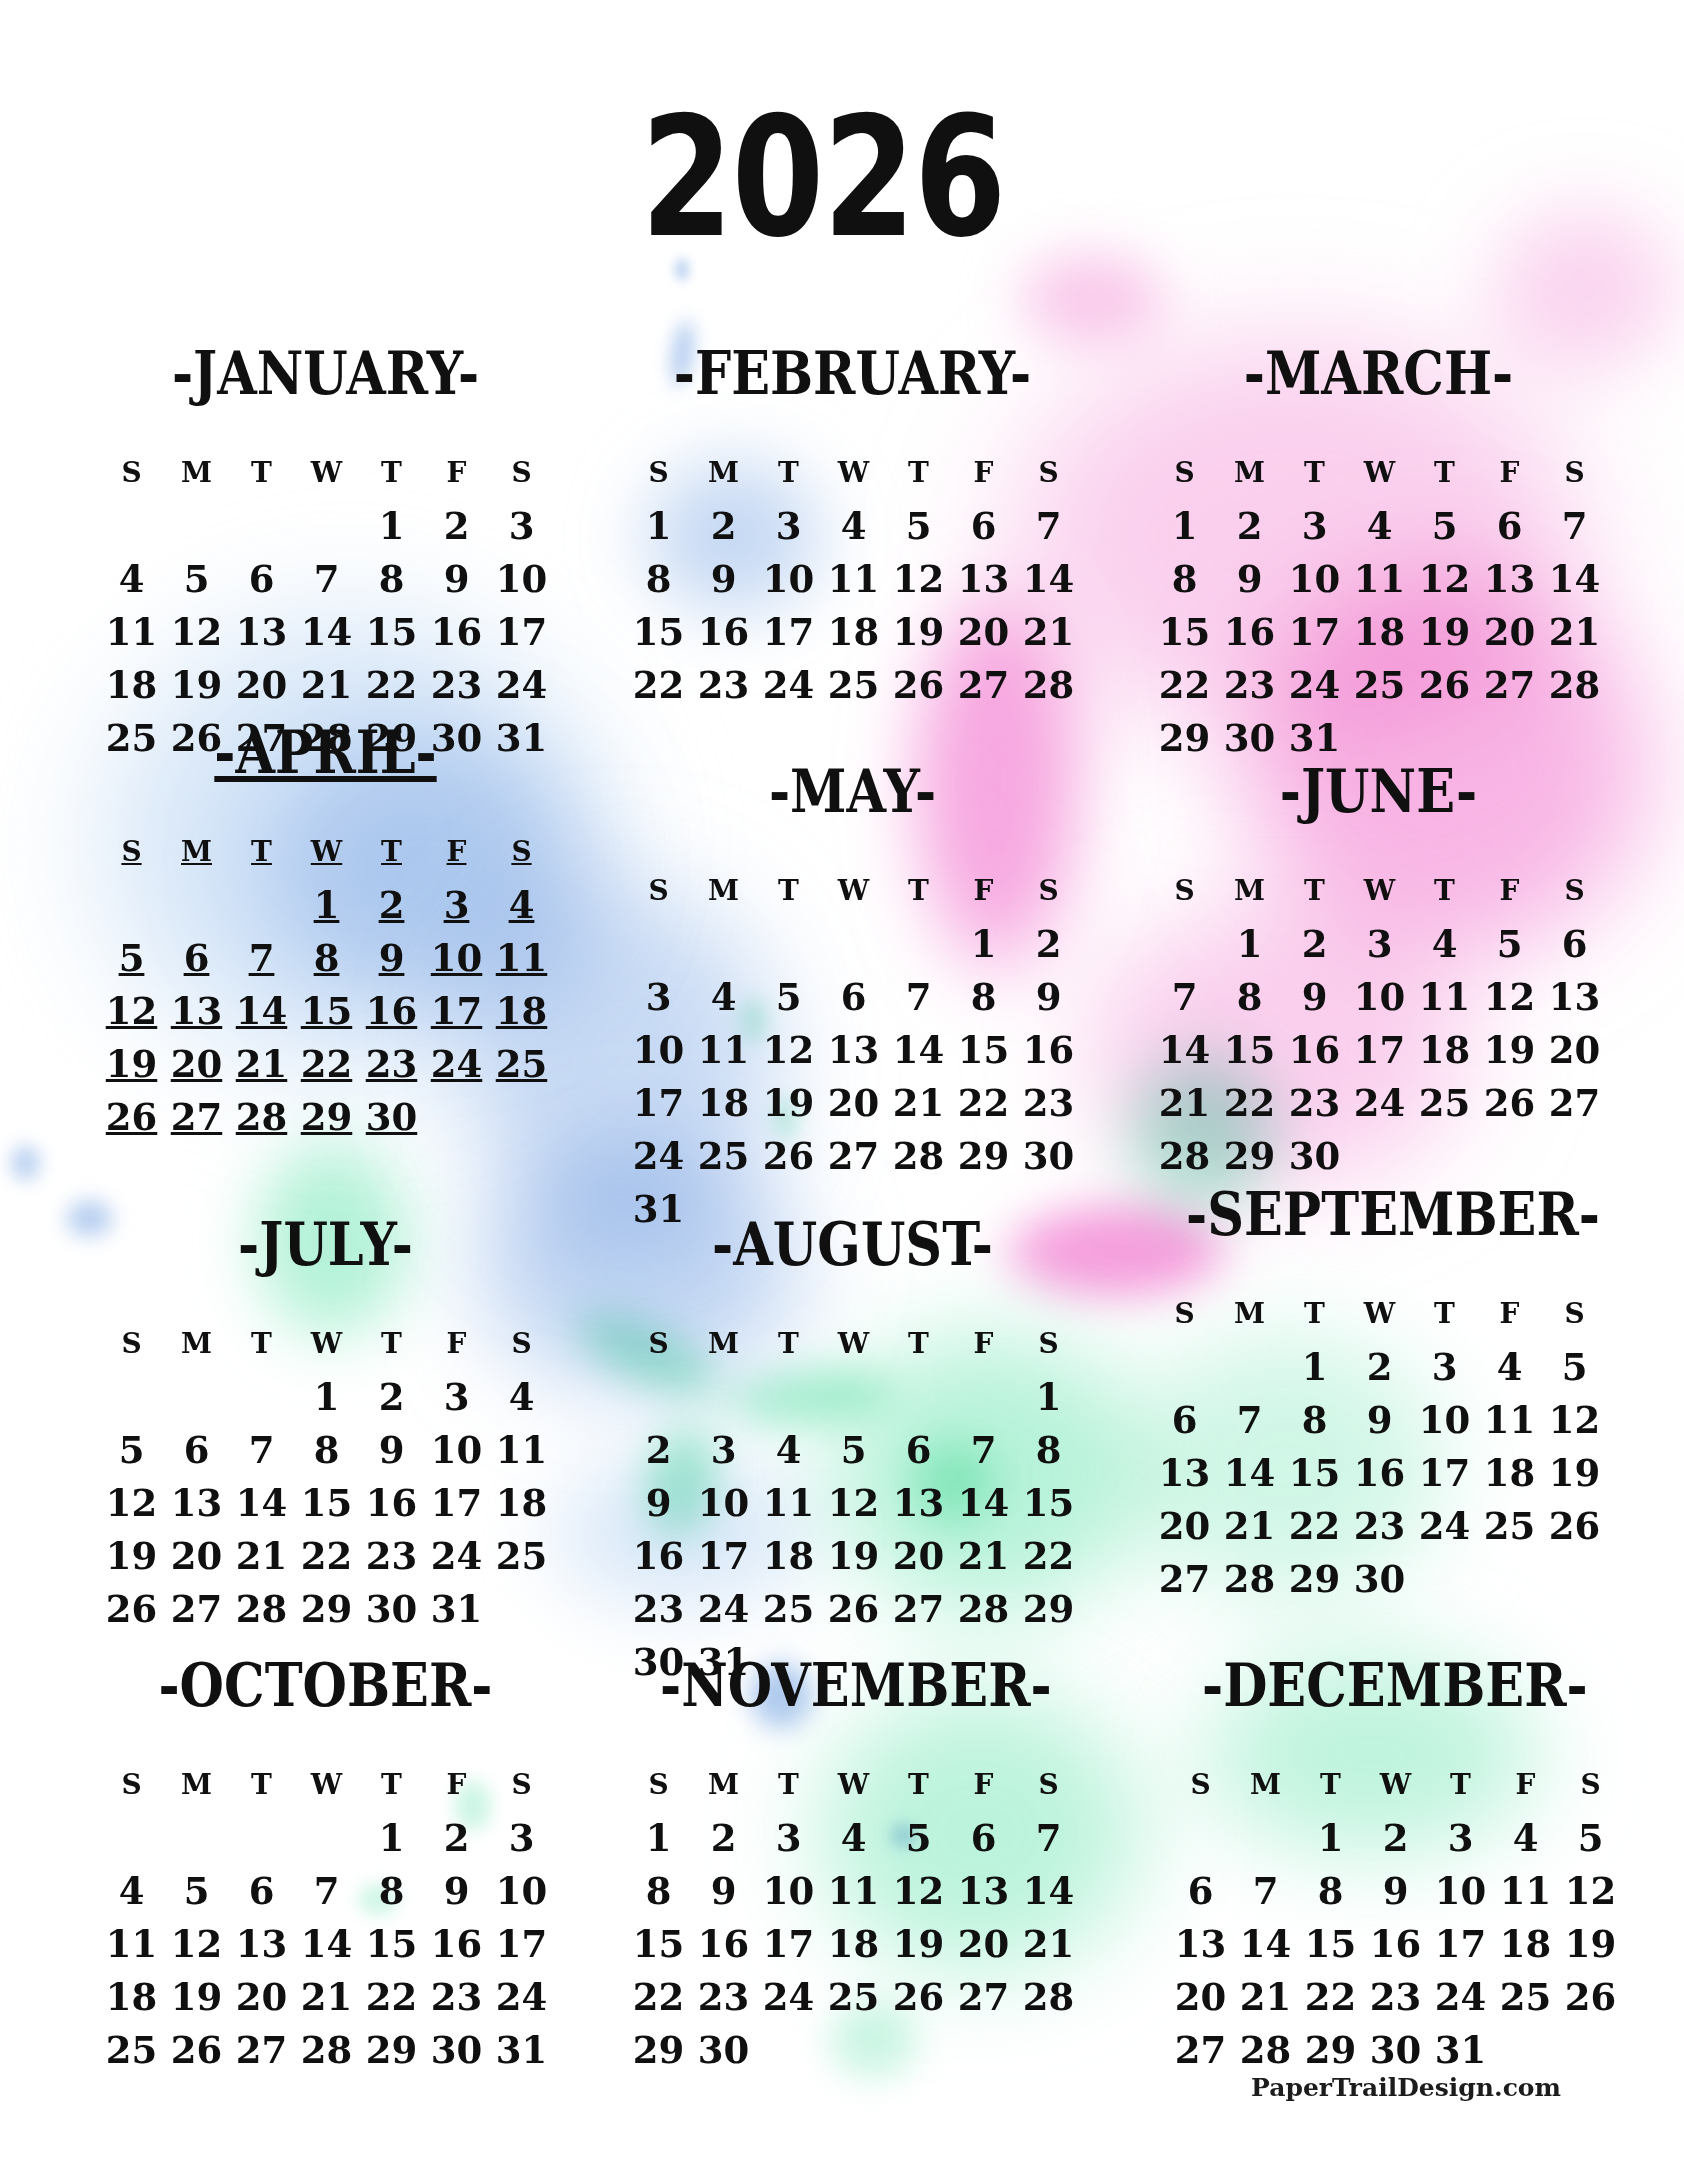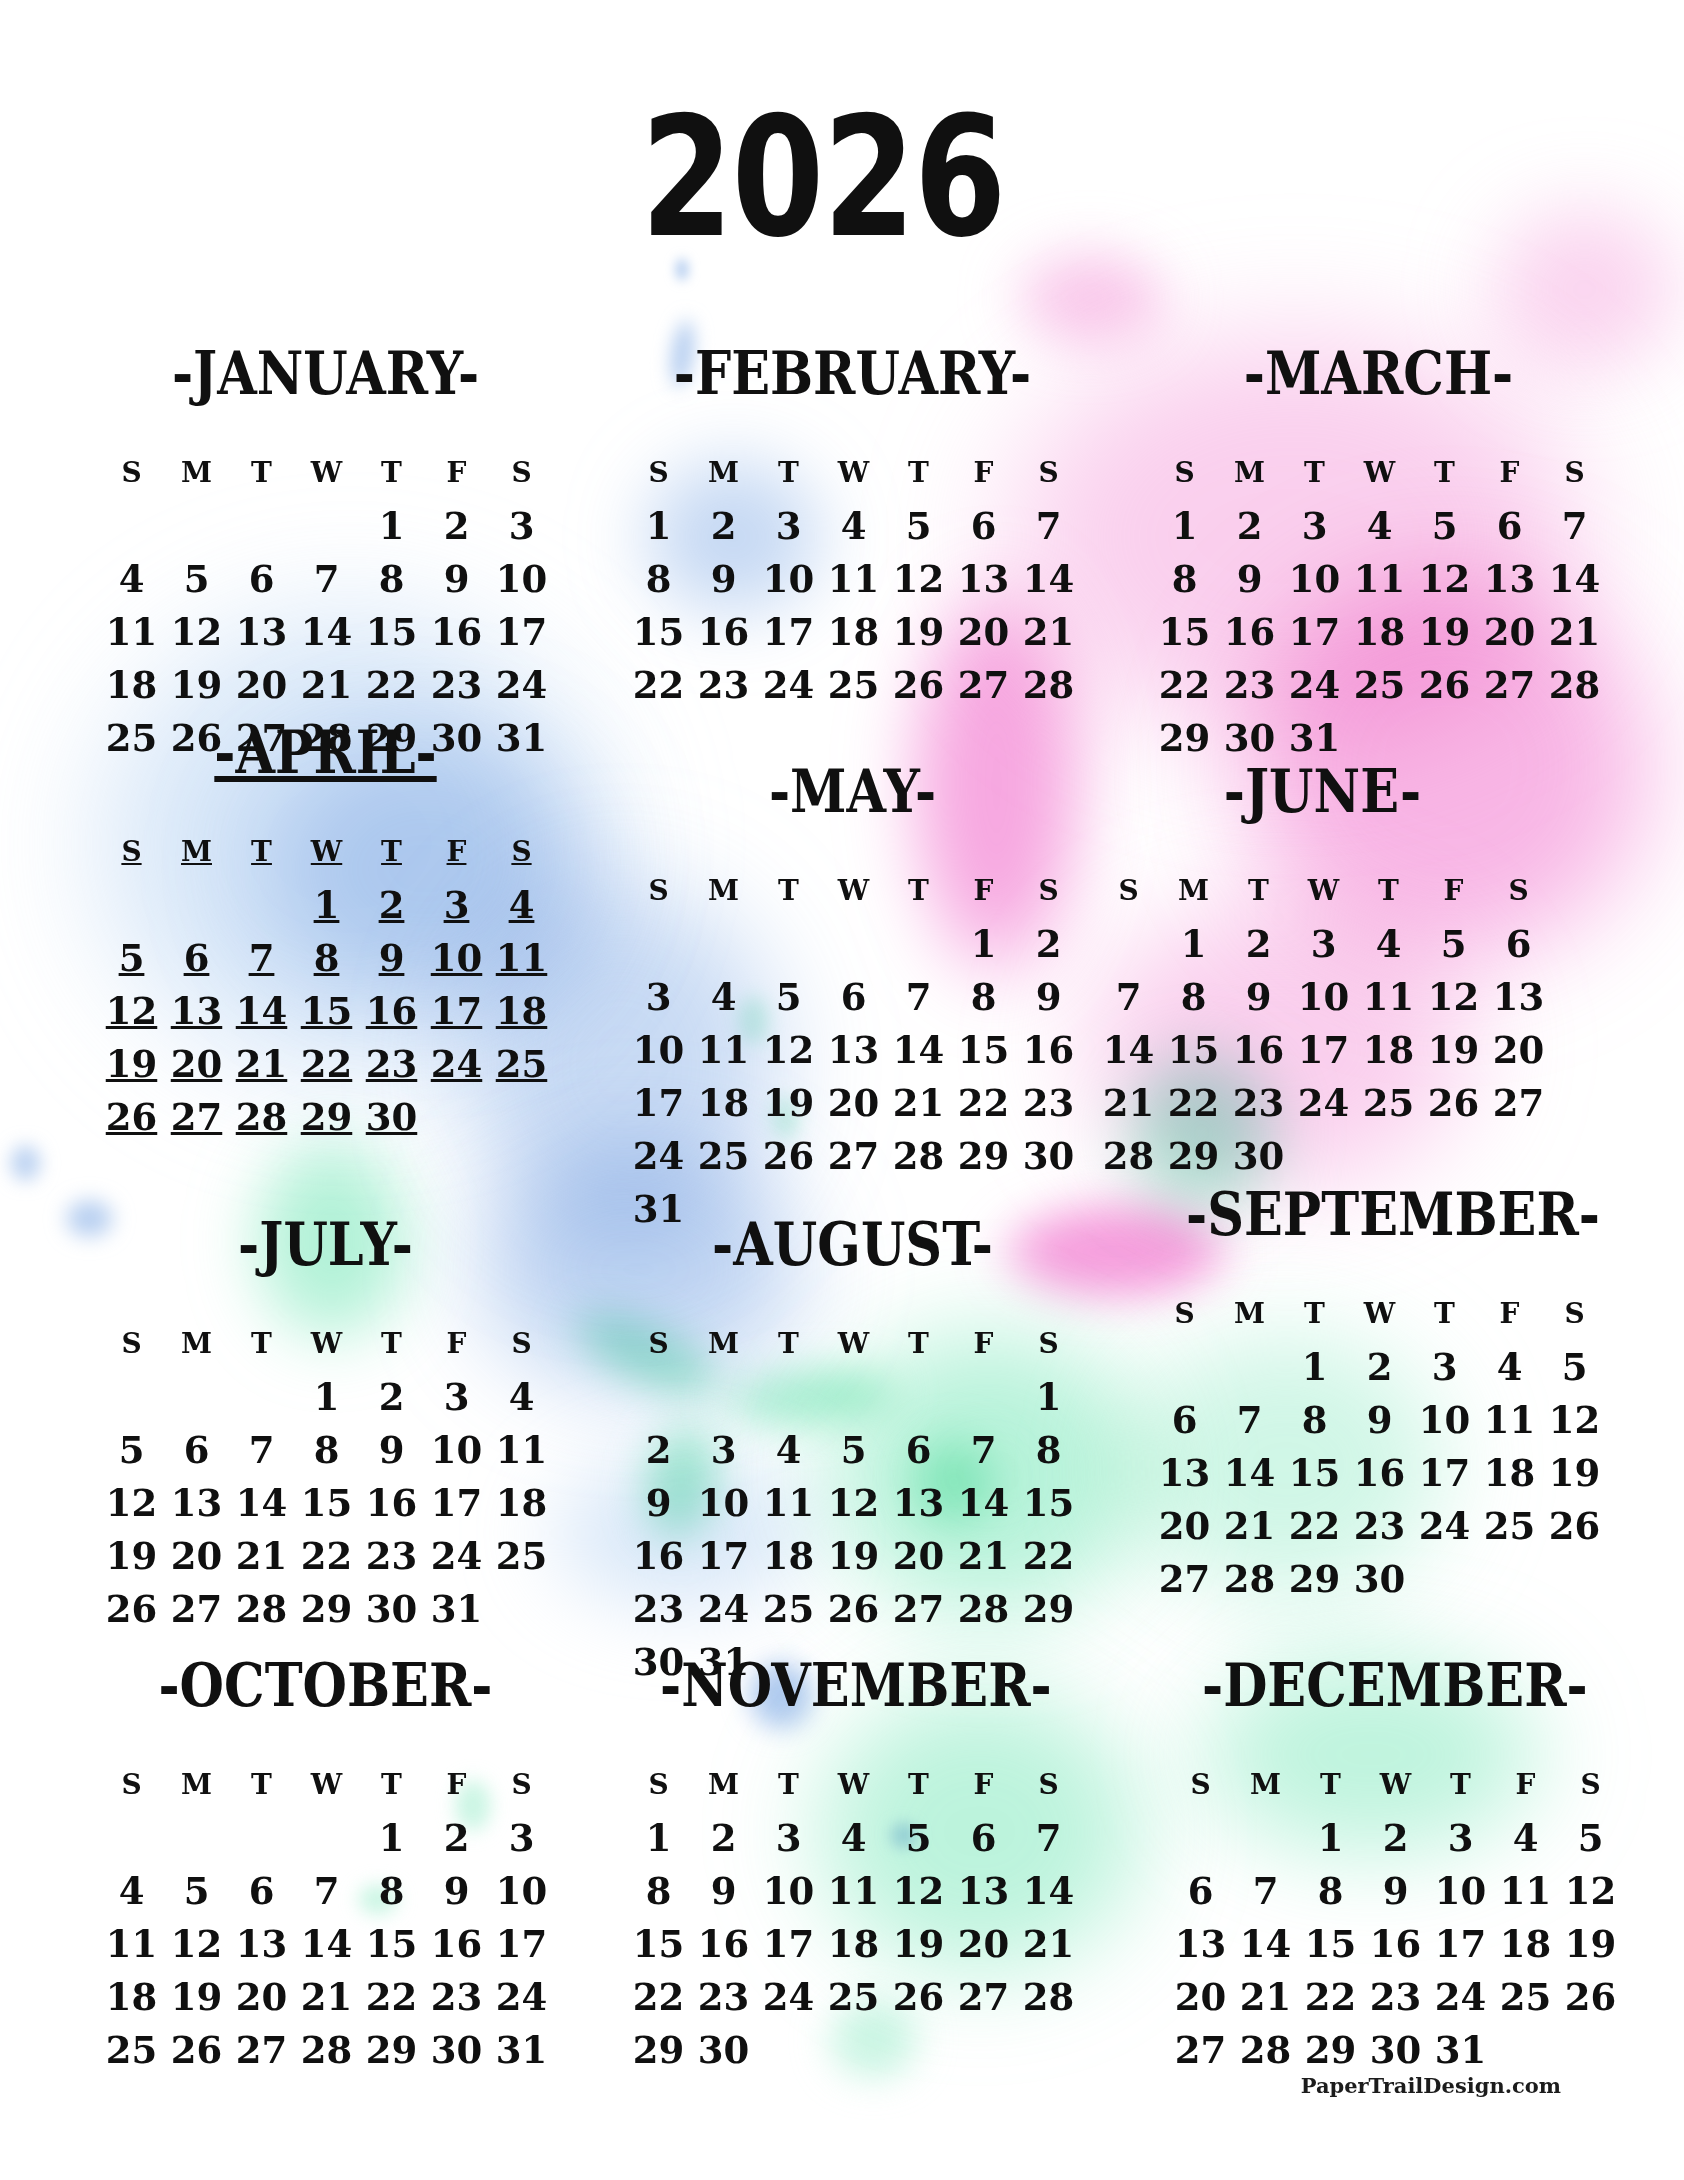--- a/index.html
+++ b/index.html
@@ -57,21 +57,21 @@
   .dow{
     display:flex;align-items:center;justify-content:center;
     font-weight:700;font-size:28px;
   }
   .day{
     display:flex;align-items:center;justify-content:center;
     font-weight:700;font-size:37px;
   }
   .watermark{
     position:absolute;top:2073px;right:124px;
-    font-weight:700;font-size:21px;color:#1c1c1c;
+    font-weight:700;font-size:25px;color:#1c1c1c;
     z-index:3;
   }
 </style>
 </head>
 <body>
 
 <div class="page">
 
   <div>
 
@@ -344,21 +344,21 @@
           <div class="day">30</div>
           <div class="day">31</div>
           <div class="day"></div>
           <div class="day"></div>
           <div class="day"></div>
           <div class="day"></div>
           <div class="day"></div>
           <div class="day"></div>
         </div>
       </div>
-      <div class="month" style="left: 1080px; top: 761px;">
+      <div class="month" style="left: 1136px; top: 761px;">
         <div class="month-title">-JUNE-</div>
         <div class="month-grid">
           <div class="dow">S</div>
           <div class="dow">M</div>
           <div class="dow">T</div>
           <div class="dow">W</div>
           <div class="dow">T</div>
           <div class="dow">F</div>
           <div class="dow">S</div>
           <div class="day"></div>

